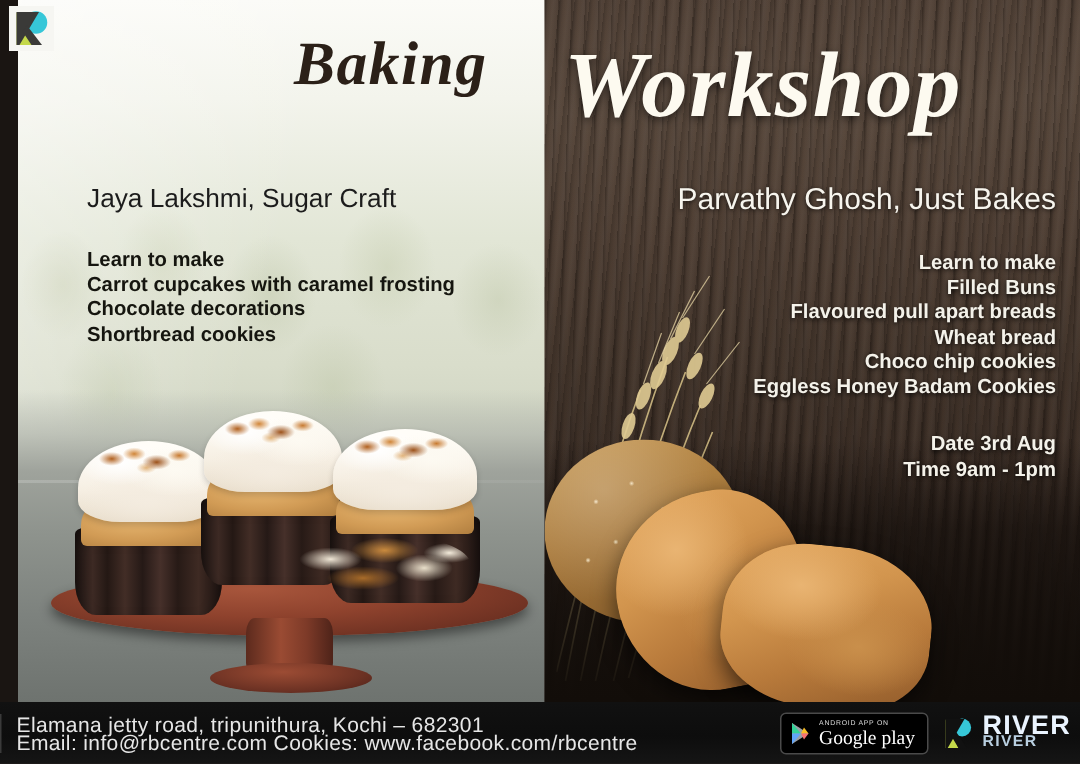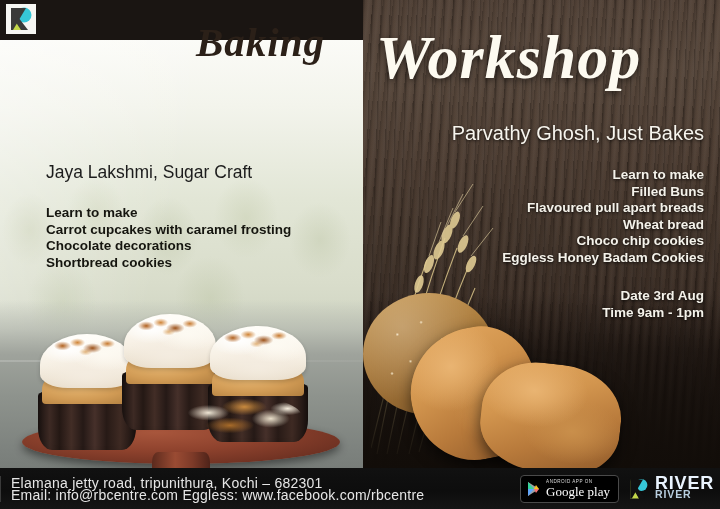--- a/index.html
+++ b/index.html
@@ -12,33 +12,32 @@
     width: 720px;
     height: 509px;
     overflow: hidden;
     font-family: "Liberation Sans", sans-serif;
     background: #1a1512;
   }
 
   
   .panel-left {
     position: absolute;
-    left: 0; top: 0;
+    left: 12px; top: 0;
     width: 363px; height: 468px;
     background:
       radial-gradient(ellipse 40px 52px at 30px 190px, rgba(196,202,172,.55), rgba(196,202,172,0) 70%),
       radial-gradient(ellipse 42px 54px at 96px 175px, rgba(203,209,180,.5), rgba(203,209,180,0) 70%),
       radial-gradient(ellipse 44px 56px at 168px 196px, rgba(190,198,168,.45), rgba(190,198,168,0) 70%),
       radial-gradient(ellipse 46px 58px at 246px 178px, rgba(199,206,176,.5), rgba(199,206,176,0) 70%),
       radial-gradient(ellipse 44px 54px at 320px 200px, rgba(192,200,170,.45), rgba(192,200,170,0) 70%),
       radial-gradient(ellipse 50px 60px at 62px 262px, rgba(186,195,162,.42), rgba(186,195,162,0) 70%),
       radial-gradient(ellipse 50px 60px at 210px 258px, rgba(186,195,162,.38), rgba(186,195,162,0) 70%),
       linear-gradient(180deg, #fbfbf7 0%, #f3f4ec 14%, #e2e6d6 34%, #d9ddcb 52%, #cfd4c2 62%, #c8cdbc 70%);
     overflow: hidden;
-    margin-top: 40px;
   }
   .panel-left-sheen {
     position: absolute; inset: 0;
     background: linear-gradient(105deg, rgba(255,255,255,.38) 0%, rgba(255,255,255,0) 45%);
     pointer-events: none;
   }
 
   
   .cupcake-scene {
     position: absolute;
@@ -428,21 +427,21 @@
     <polygon points="5,4 5,26 16,26" fill="#c4d84a"></polygon>
     <circle cx="18" cy="11" r="7.5" fill="#36c7d8"></circle>
     <polygon points="5,4 20,4 7,26 5,26" fill="#3a3a38"></polygon>
     <polygon points="12,13 22,26 15,26 9,17" fill="#3a3a38"></polygon>
   </svg>
 
   <div class="footer">
     <div class="footer-divider"></div>
     <div class="footer-address">
       <div>Elamana jetty road, tripunithura, Kochi – 682301</div>
-      <div>Email: info@rbcentre.com Eggless: www.facebook.com/rbcentre</div>
+      <div>Email: info@rbcentre.com Cookies: www.facebook.com/rbcentre</div>
     </div>
     <div class="footer-badges">
       <div class="gplay">
         <svg width="14" height="16" viewBox="0 0 14 16">
           <polygon points="1,1 1,15 12,8" fill="#9aa0a6"></polygon>
           <polygon points="1,1 1,8 7,8" fill="#34d399"></polygon>
           <polygon points="1,8 1,15 7,8" fill="#60a5fa"></polygon>
           <polygon points="7,8 12,8 9,4" fill="#fbbf24"></polygon>
           <polygon points="7,8 12,8 9,12" fill="#f87171"></polygon>
         </svg>

